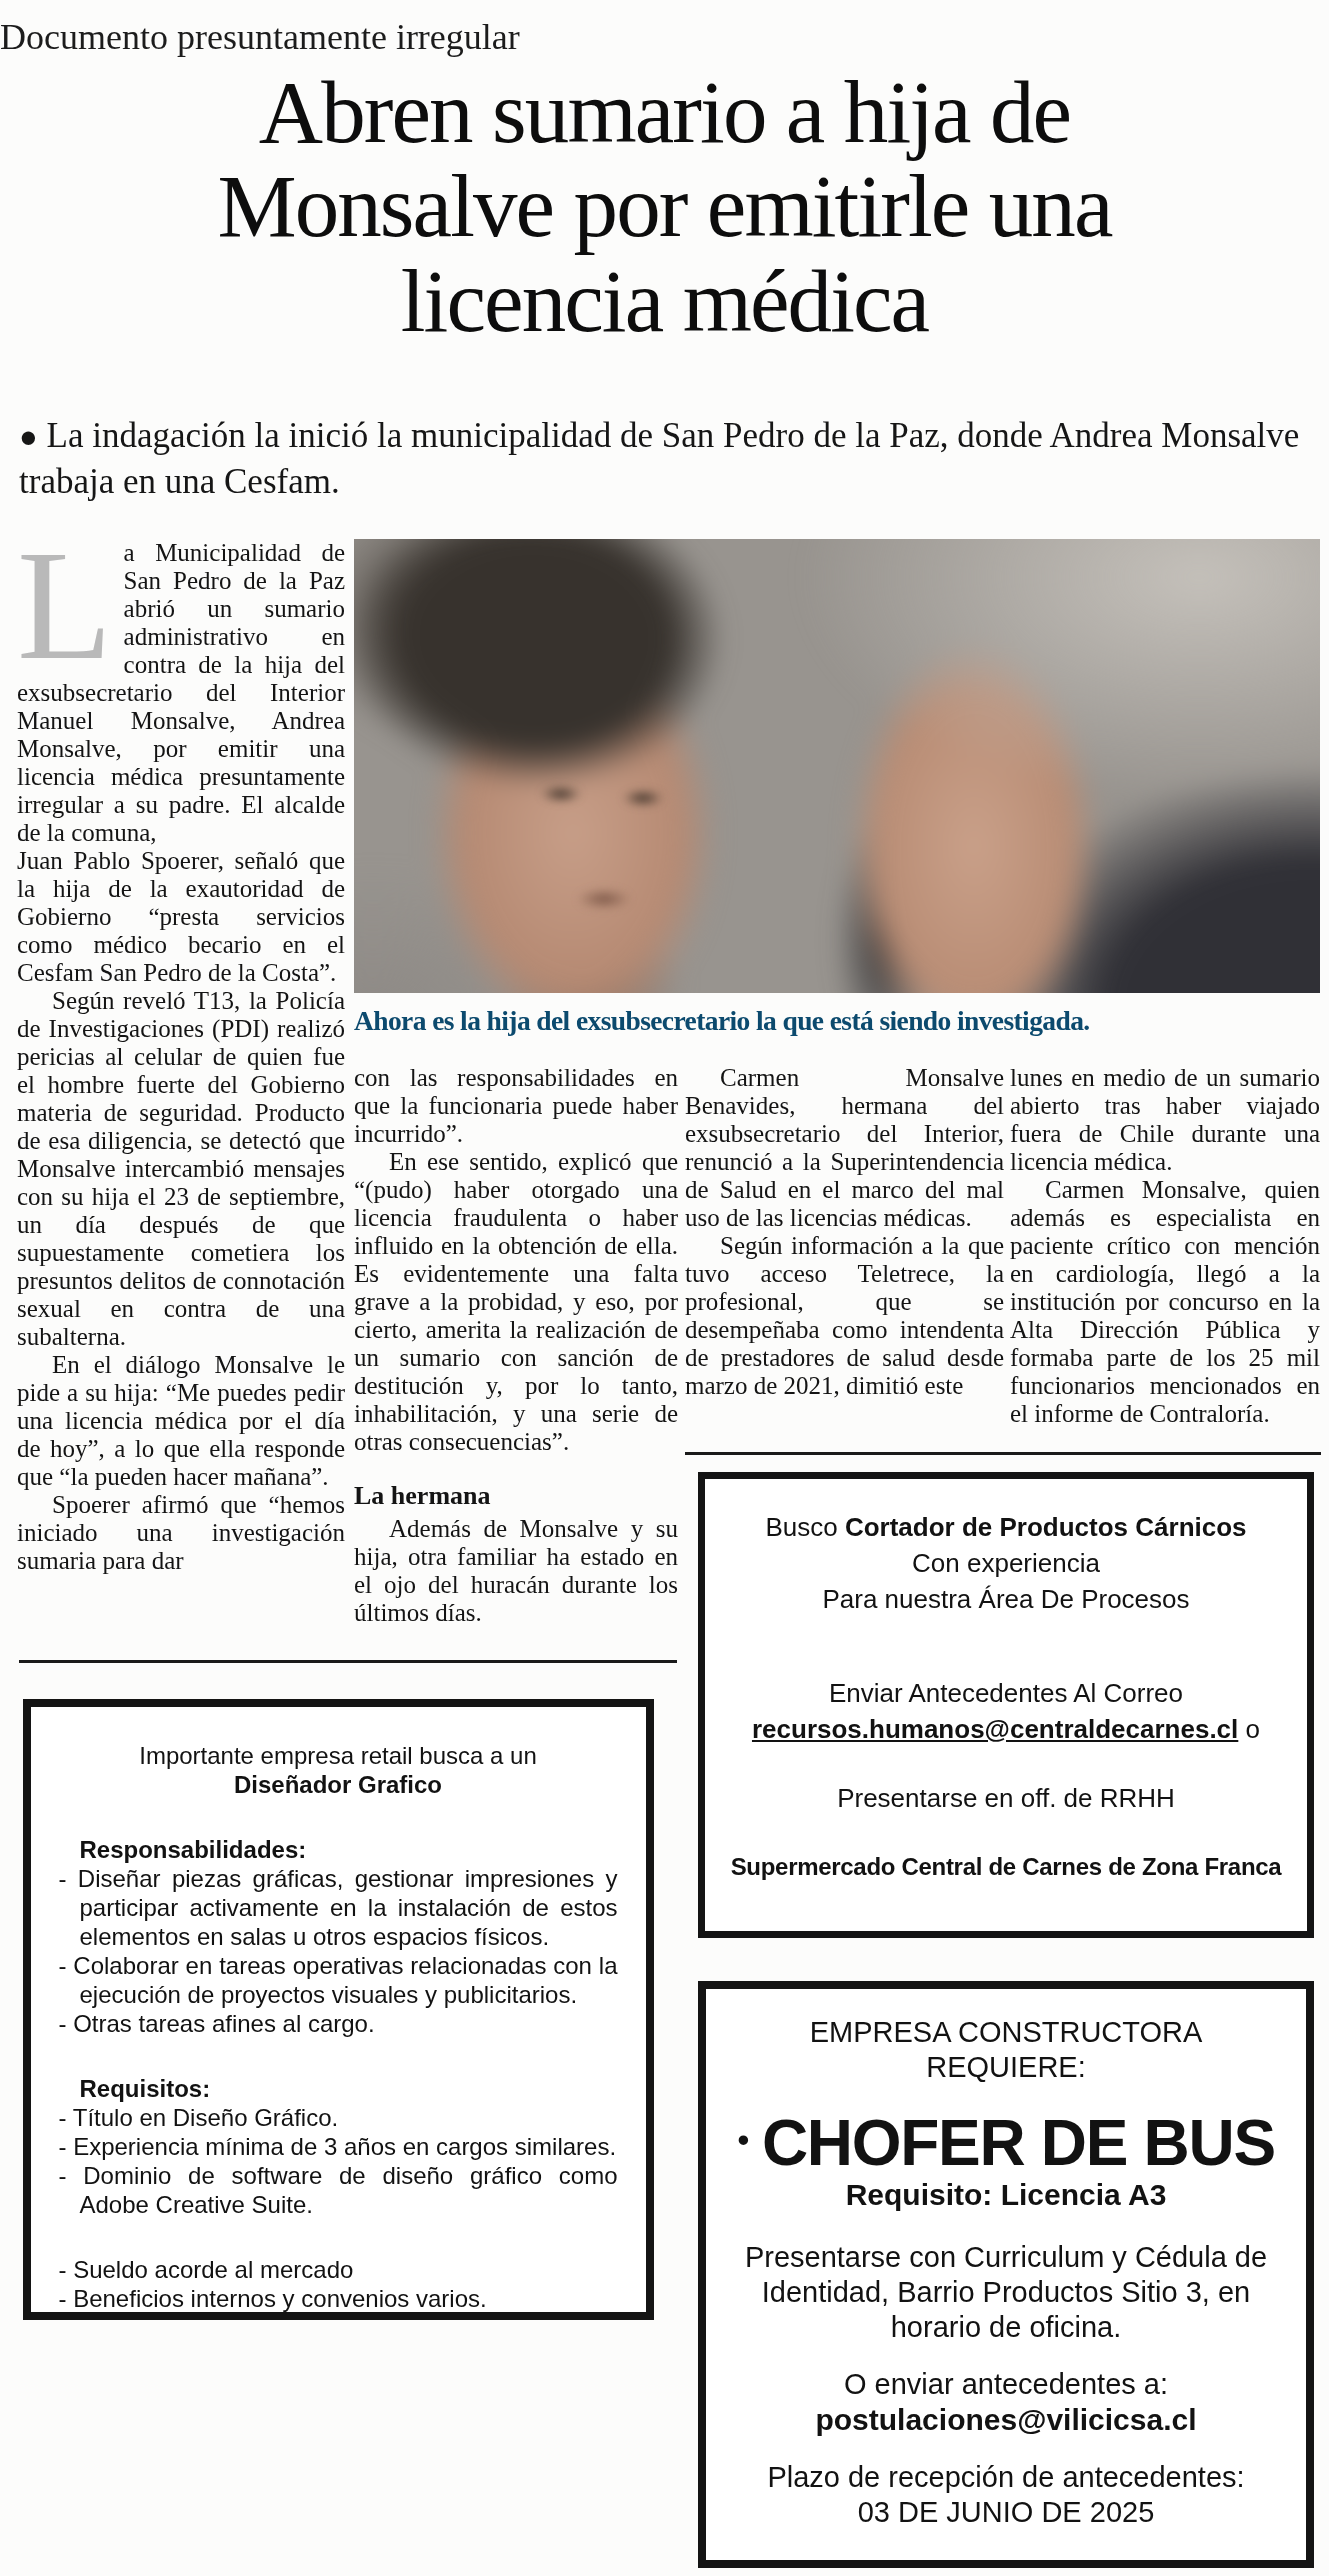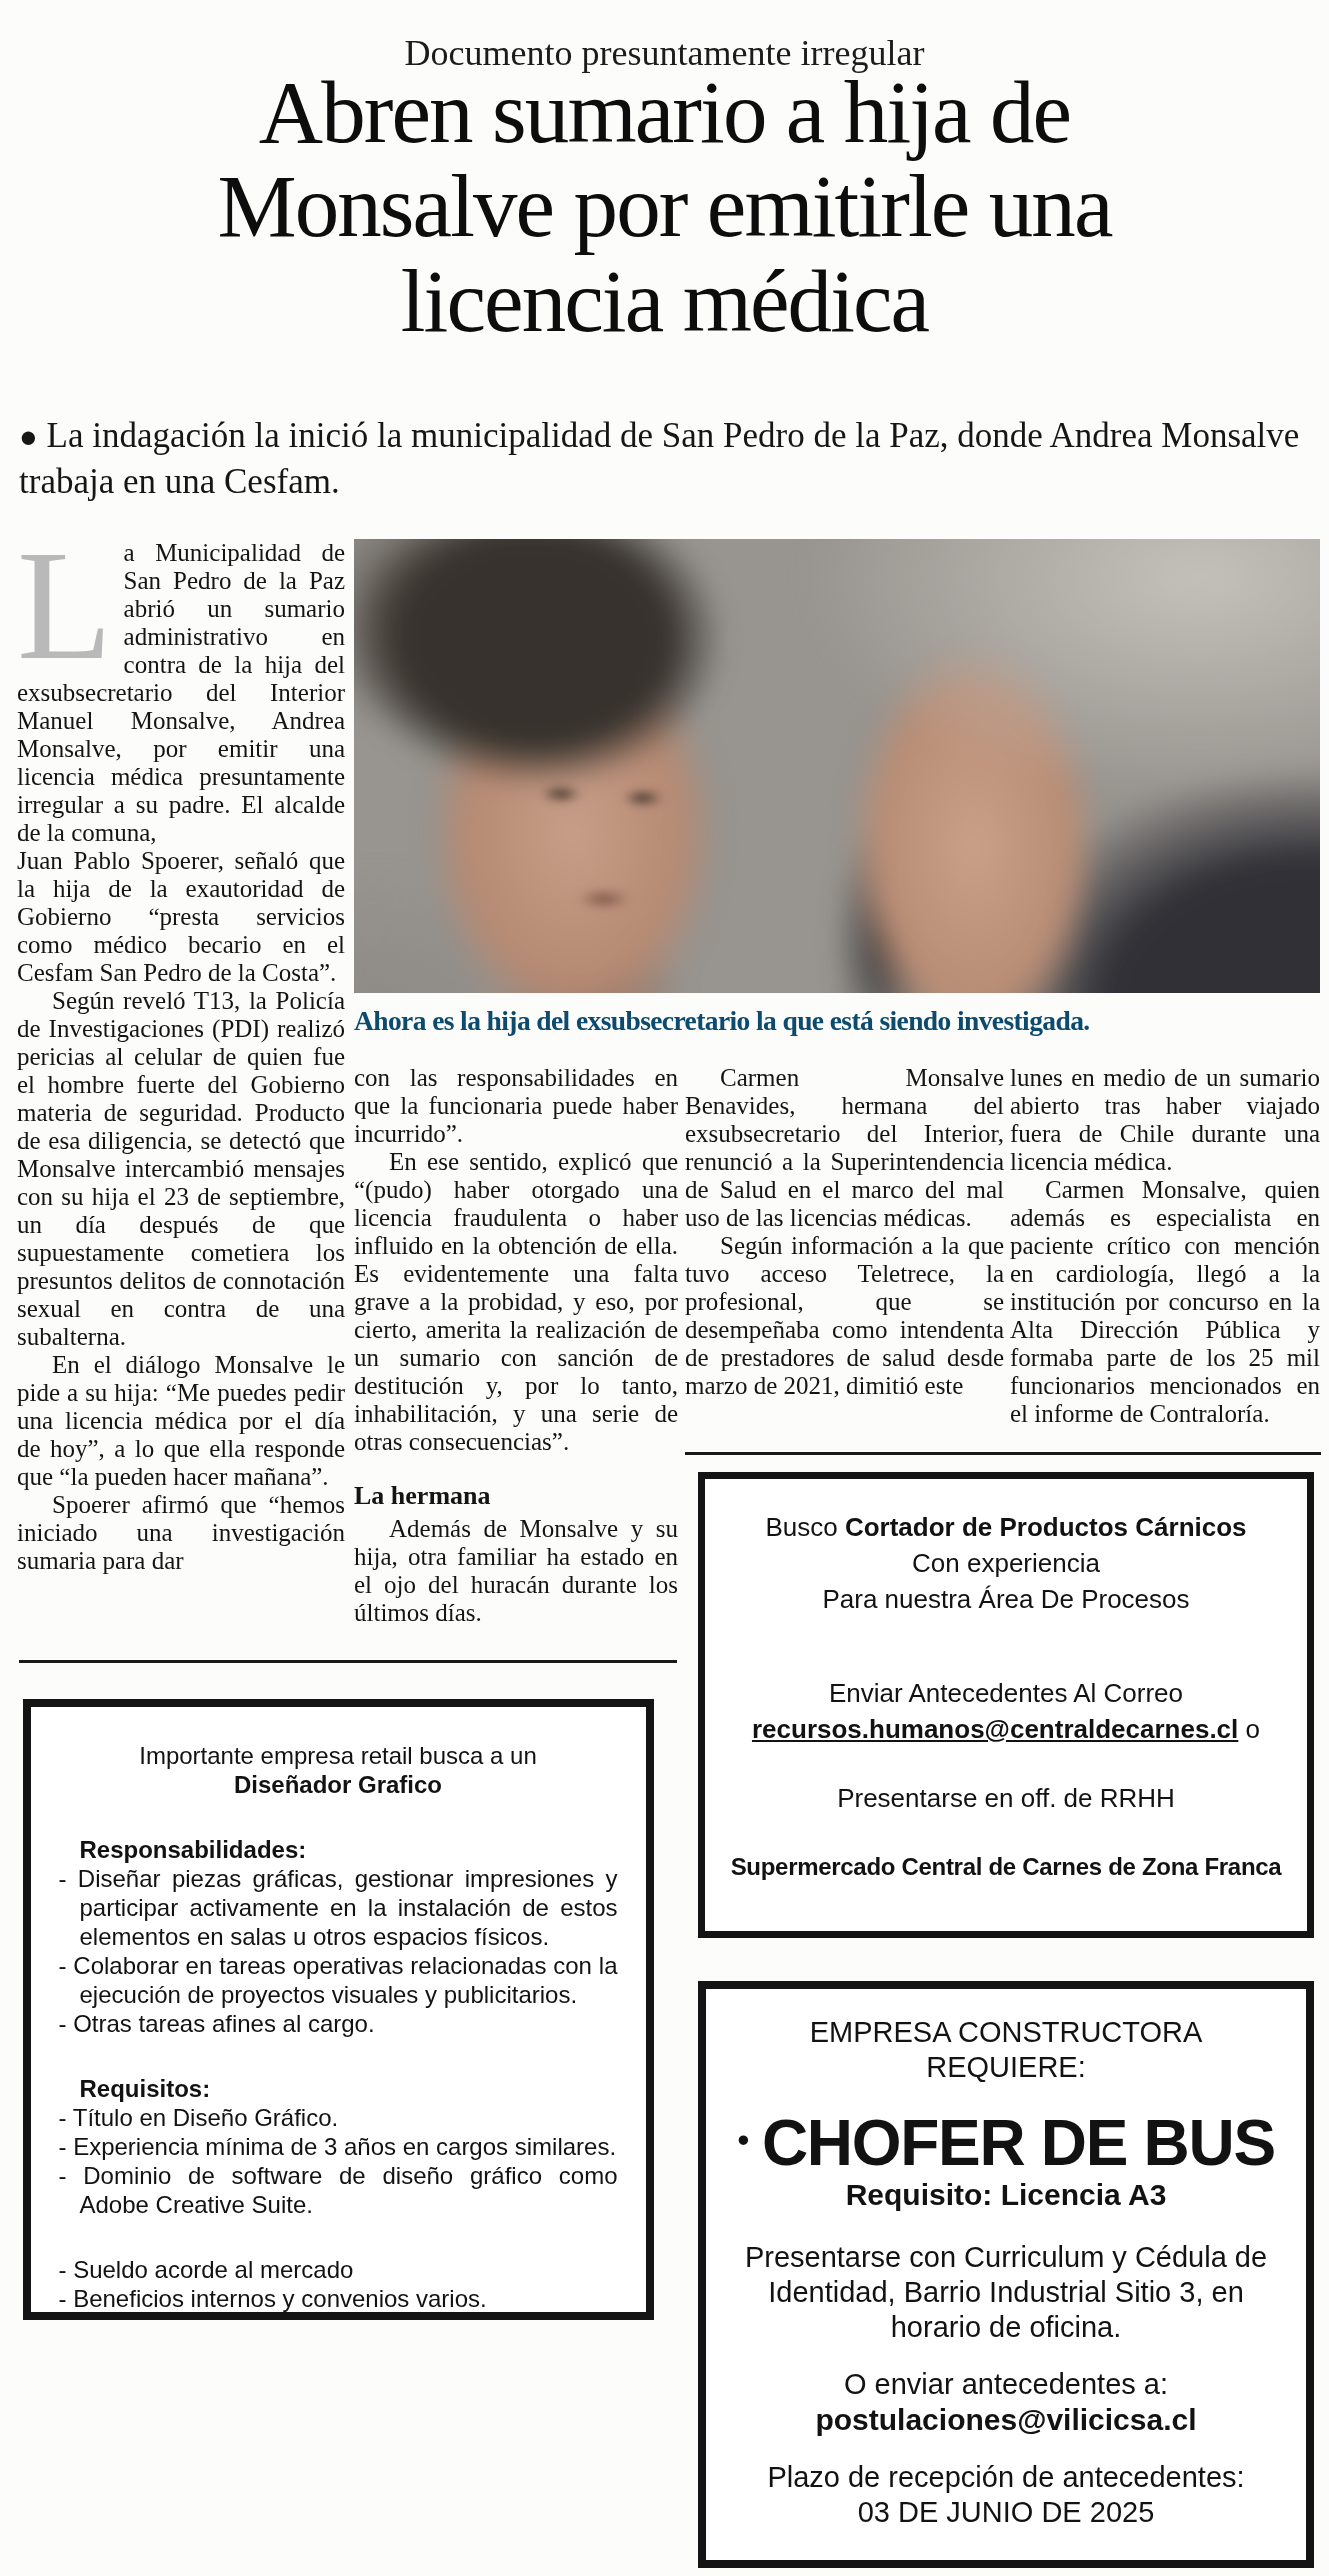--- a/index.html
+++ b/index.html
@@ -5,21 +5,21 @@
   html,body { margin:0; padding:0; background:#e8e8e6; }
   .page {
     position:relative; width:1329px; height:2576px;
     background:#fcfcfb; color:#151515;
     font-family:"Liberation Serif","DejaVu Serif",serif;
     overflow:hidden; margin:0 auto;
   }
   
   .kicker {
     position:absolute; top:16.3px; left:0; width:100%;
-    text-align:center; font-size:36px; color:#1c1c1c;margin-top:16px;
+    text-align:left; font-size:36px; color:#1c1c1c;
   }
   .headline {
     position:absolute; top:65px; left:31px; right:31px; margin:0;
     text-align:center; font-size:89px; line-height:1.06;
     font-weight:400; letter-spacing:-1.9px; color:#0d0d0d;
   }
   .subhead {
     position:absolute; top:413px; left:19px; width:1292px; margin:0;
     font-size:35px; line-height:1.32; color:#161616;
   }
@@ -199,21 +199,21 @@
     <div class="line">Presentarse en off. de RRHH</div>
     <div class="sp-md"></div>
     <div class="line company">Supermercado Central de Carnes de Zona Franca</div>
   </div>
 
   <div class="ad ad-bus">
     <div>EMPRESA CONSTRUCTORA</div>
     <div>REQUIERE:</div>
     <div class="job"><span class="dot">•</span><span>CHOFER DE BUS</span></div>
     <div class="req">Requisito: Licencia A3</div>
-    <p class="bp">Presentarse con Curriculum y Cédula de Identidad, Barrio Industrial Sitio 3, en horario de oficina.</p>
+    <p class="bp">Presentarse con Curriculum y Cédula de Identidad, Barrio Productos Sitio 3, en horario de oficina.</p>
     <div class="bp-tight">O enviar antecedentes a:</div>
     <div class="bemail">postulaciones@vilicicsa.cl</div>
     <div class="bp-tight">Plazo de recepción de antecedentes:</div>
     <div>03 DE JUNIO DE 2025</div>
   </div>
 
 </div>
 
 
 </body></html>

